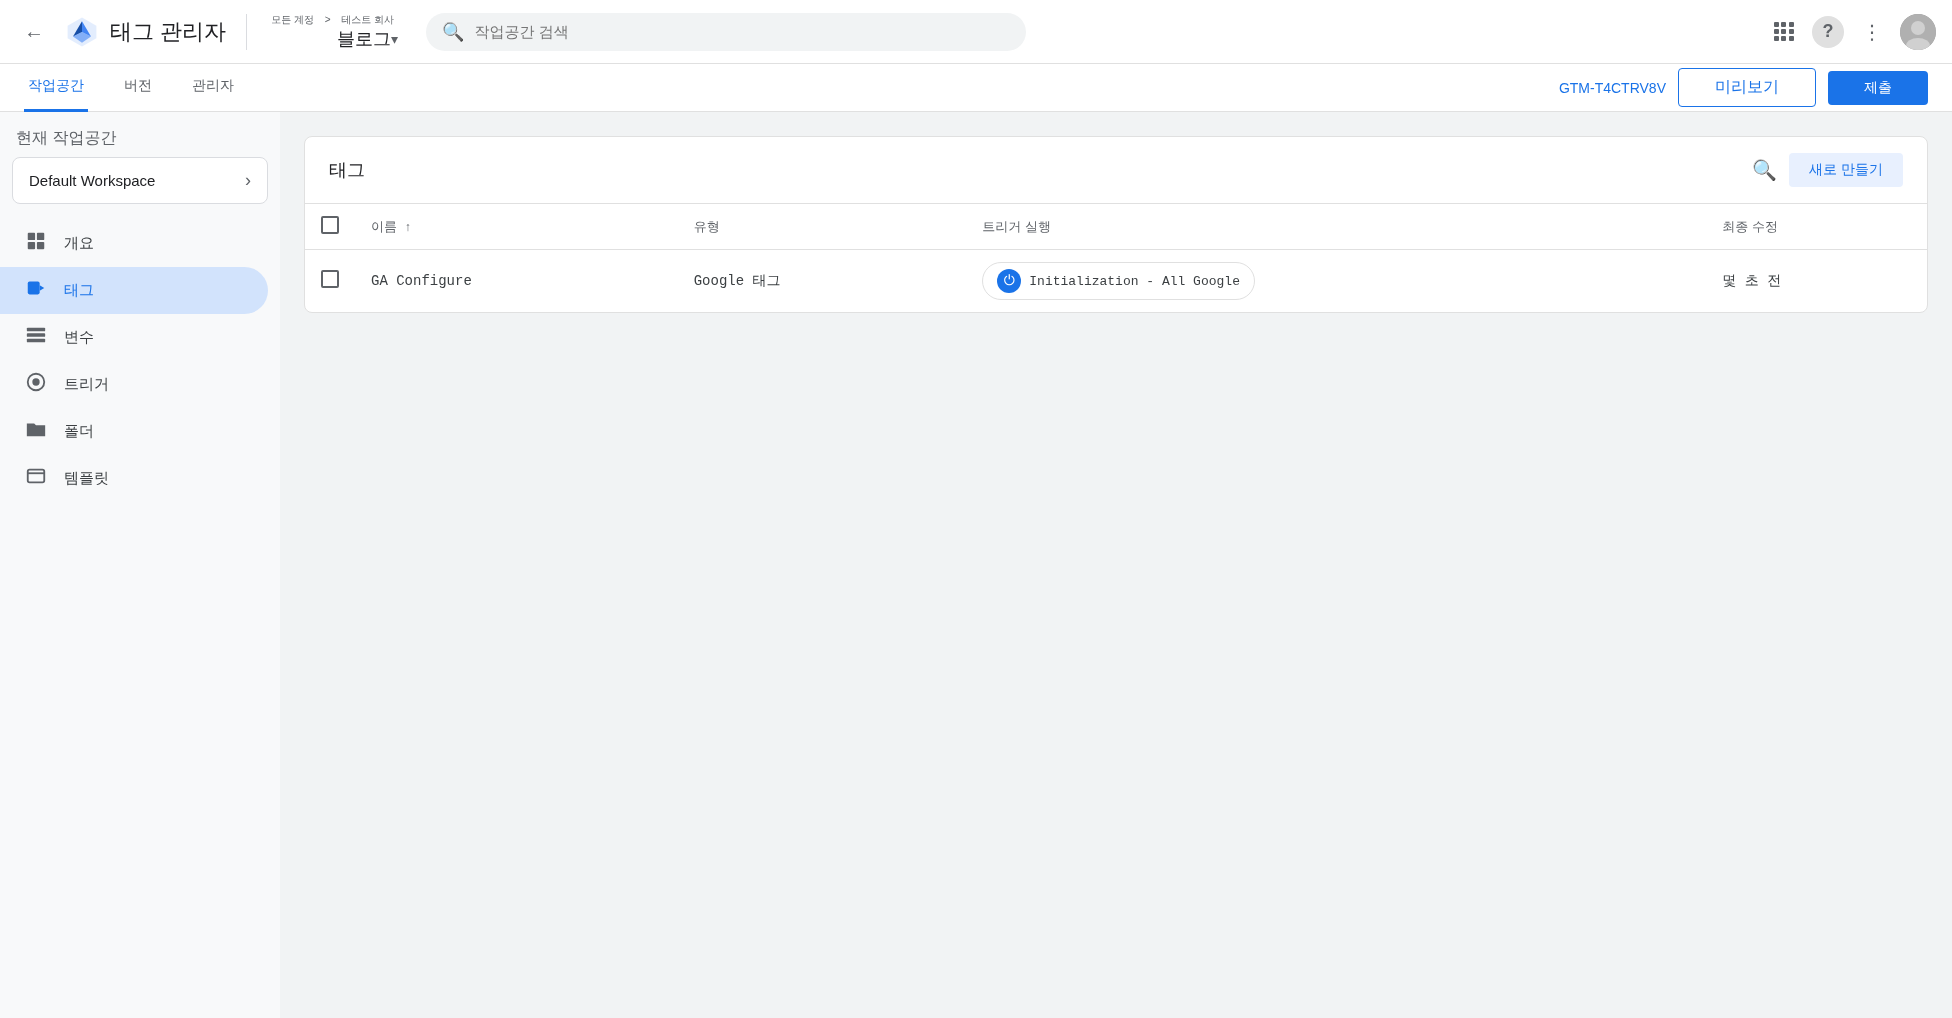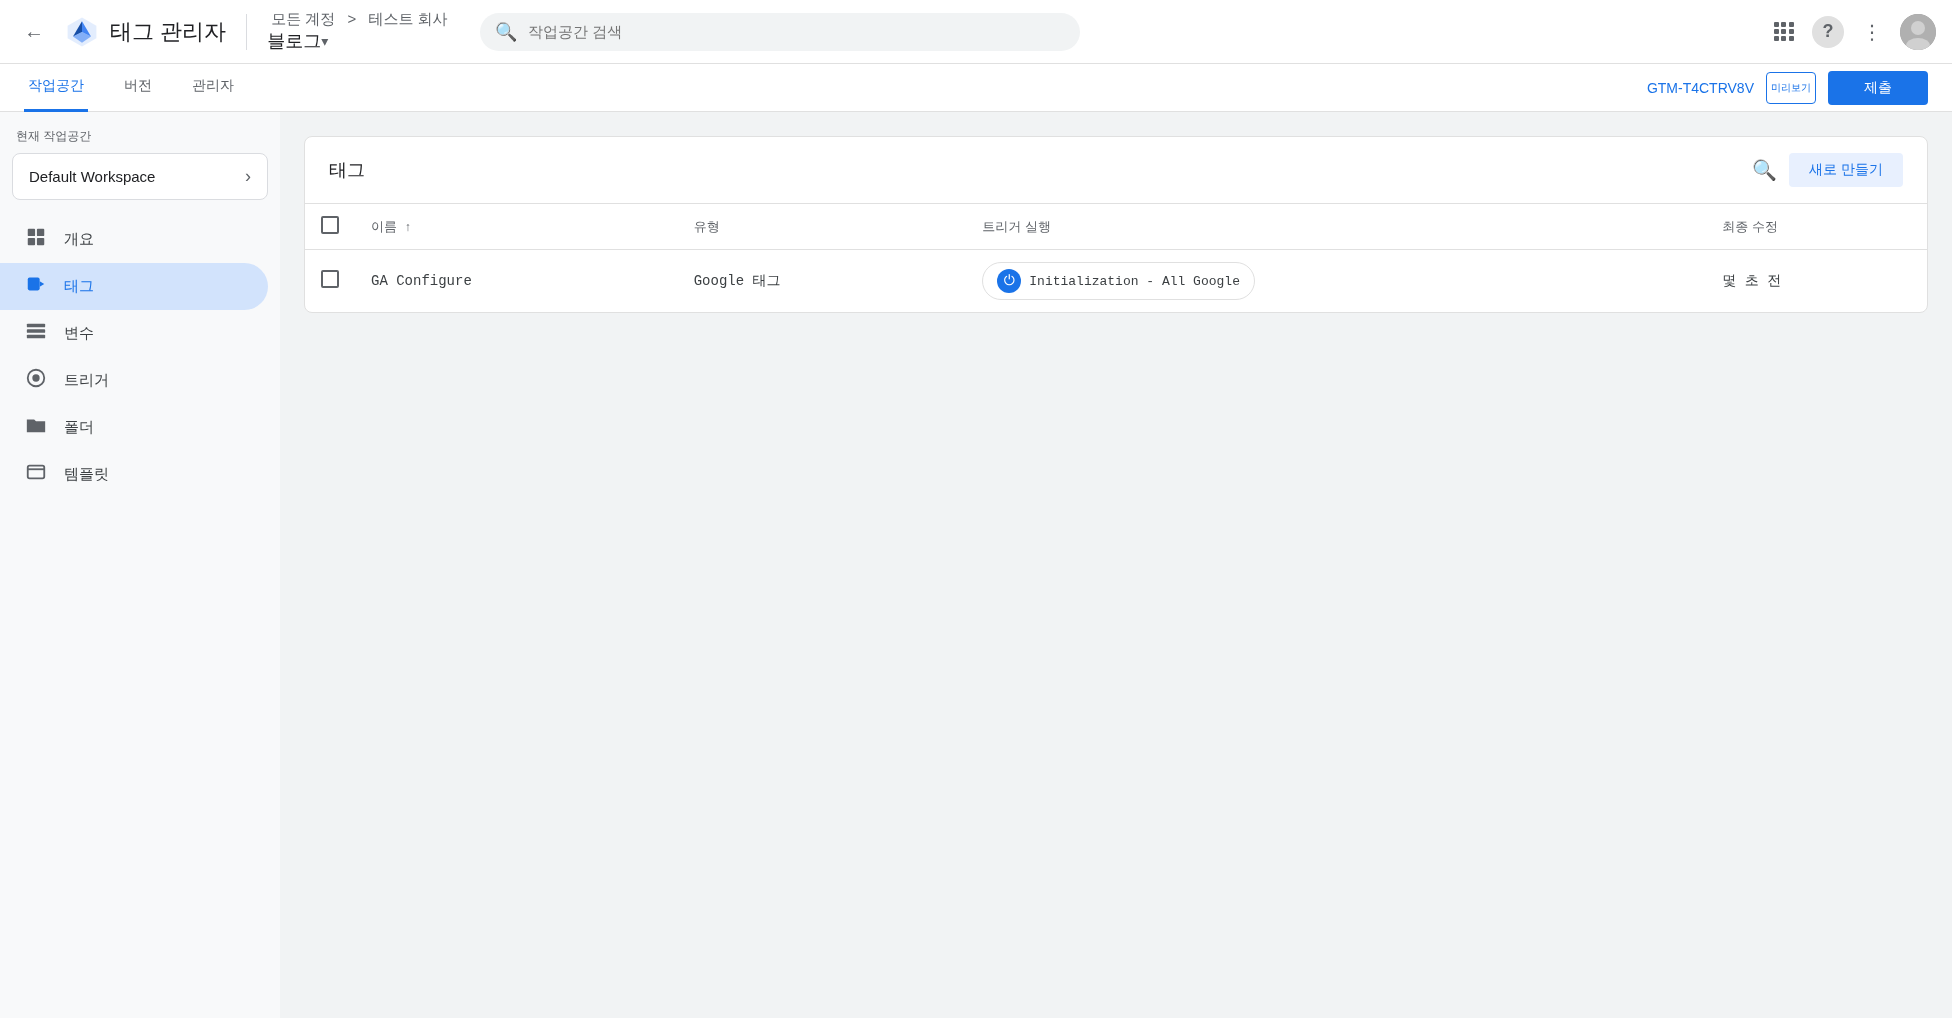--- a/index.html
+++ b/index.html
@@ -30,26 +30,26 @@
     .app-title {
       font-size: 22px; font-weight: 400; color: #202124;
     }
     .divider-v {
       width: 1px; height: 36px; background: #dadce0; margin: 0 8px;
     }
     .breadcrumb-area {
       display: flex; flex-direction: column;
     }
     .breadcrumb-top {
-      font-size: 15px; color: #5f6368;
+      font-size: 10px; color: #5f6368;
     }
     .breadcrumb-top span { margin: 0 4px; }
     .account-name {
       display: flex; align-items: center; 
-      font-size: 18px; font-weight: 500; color: #202124; cursor: pointer;
+      font-size: 18px; font-weight: 500; color: #202124; cursor: pointer; justify-content: flex-end;
     }
     .dropdown-arrow { font-size: 14px; color: #5f6368; }
 
     .search-bar {
       flex: 1;
       display: flex; align-items: center;
       background: #f1f3f4; border-radius: 24px;
       padding: 8px 16px; gap: 10px;
       max-width: 600px; margin: 0 16px;
     }
@@ -93,40 +93,40 @@
       color: #1a73e8; border-bottom: 3px solid #1a73e8; font-weight: 500;
     }
     .sub-nav-right {
       margin-left: auto; display: flex; align-items: center; gap: 12px;
     }
     .gtm-id {
       color: #1a73e8; font-size: 14px; cursor: pointer;
     }
     .preview-btn {
       border: 1px solid #1a73e8; color: #1a73e8; background: #fff;
-      padding: 8px 4px; border-radius: 4px; cursor: pointer; font-size: 10px;
+      padding: 8px 36px; border-radius: 4px; cursor: pointer; font-size: 16px;
     }
     .submit-btn {
       background: #1a73e8; color: #fff;
       padding: 8px 36px; border-radius: 4px; cursor: pointer; font-size: 14px;
       border: none;
     }
 
     
     .main-layout {
       display: flex; height: calc(100vh - 112px);
     }
 
     
     .sidebar {
       width: 280px; background: #f8f9fa; padding: 16px 0;
       flex-shrink: 0; overflow-y: auto;
     }
     .current-workspace-label {
-      font-size: 12px; color: #5f6368; padding: 0 16px 8px 16px;
+      font-size: 16px; color: #5f6368; padding: 0 16px 8px 16px;
     }
     .workspace-box {
       margin: 0 12px 16px 12px;
       border: 1px solid #dadce0; border-radius: 8px;
       background: #fff; padding: 12px 16px;
       display: flex; align-items: center; justify-content: space-between;
       cursor: pointer;
       gap: 15px;
     }
     .workspace-name { font-size: 15px; font-weight: 500; }

